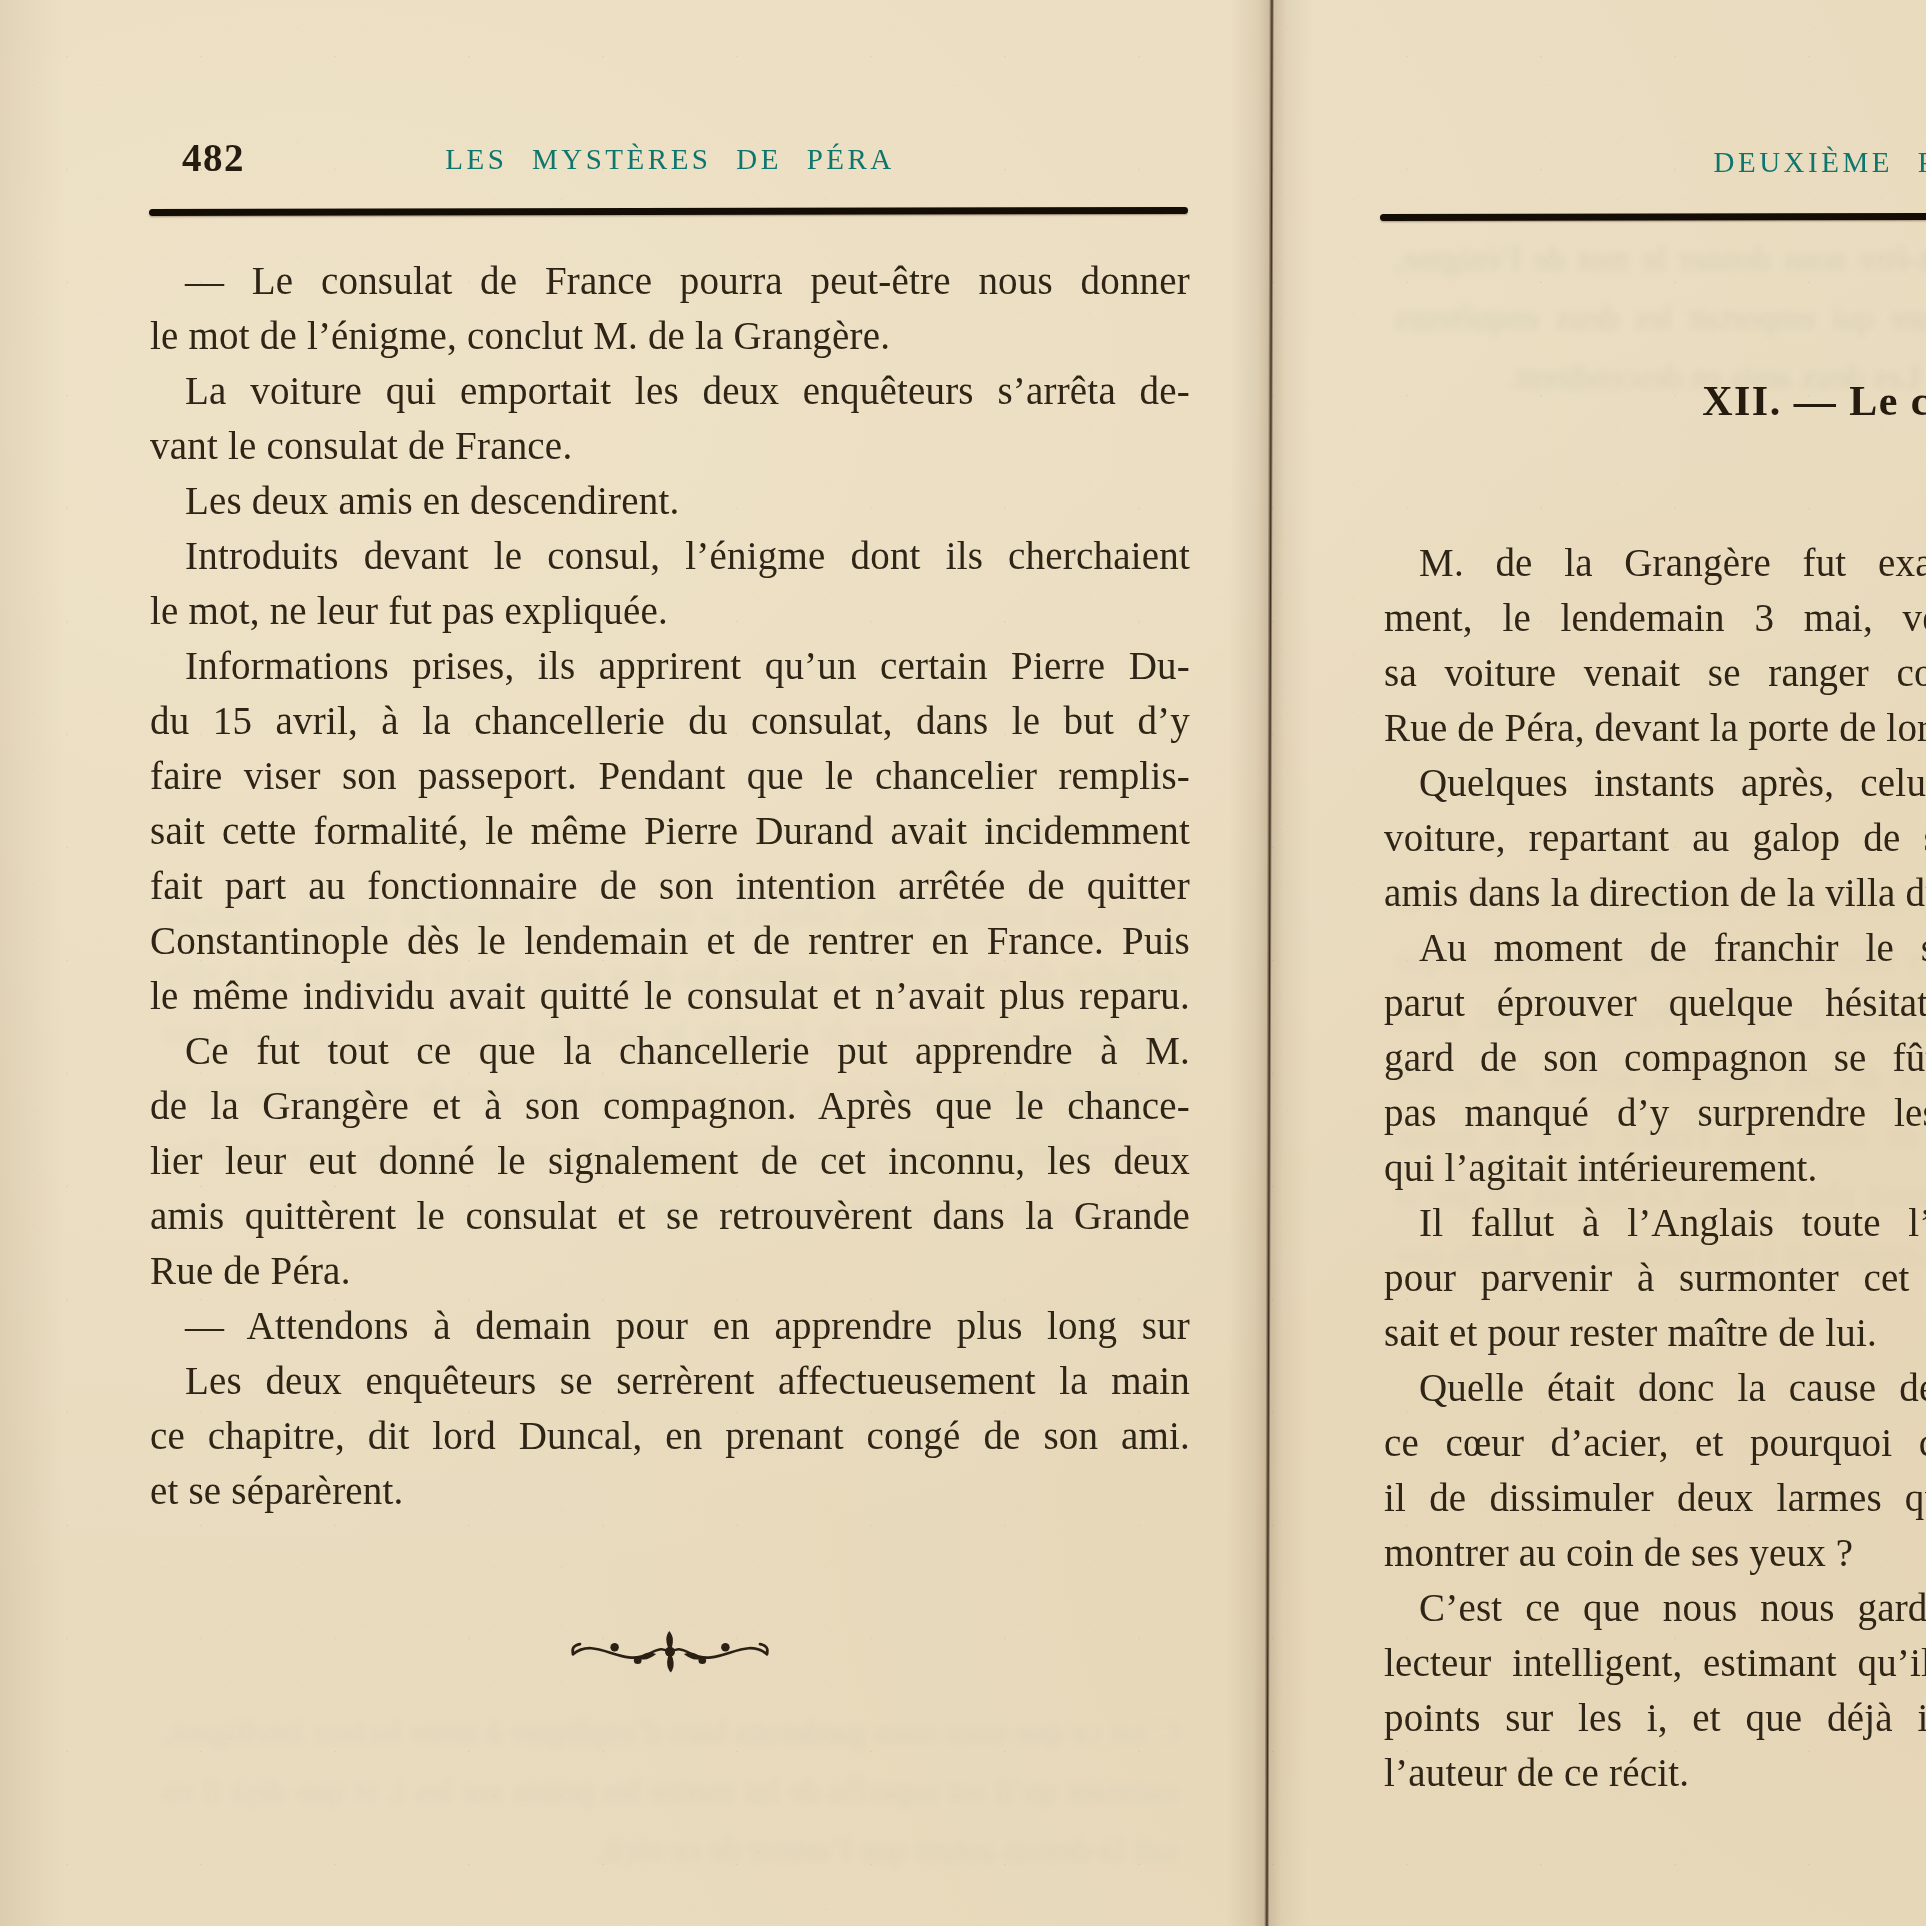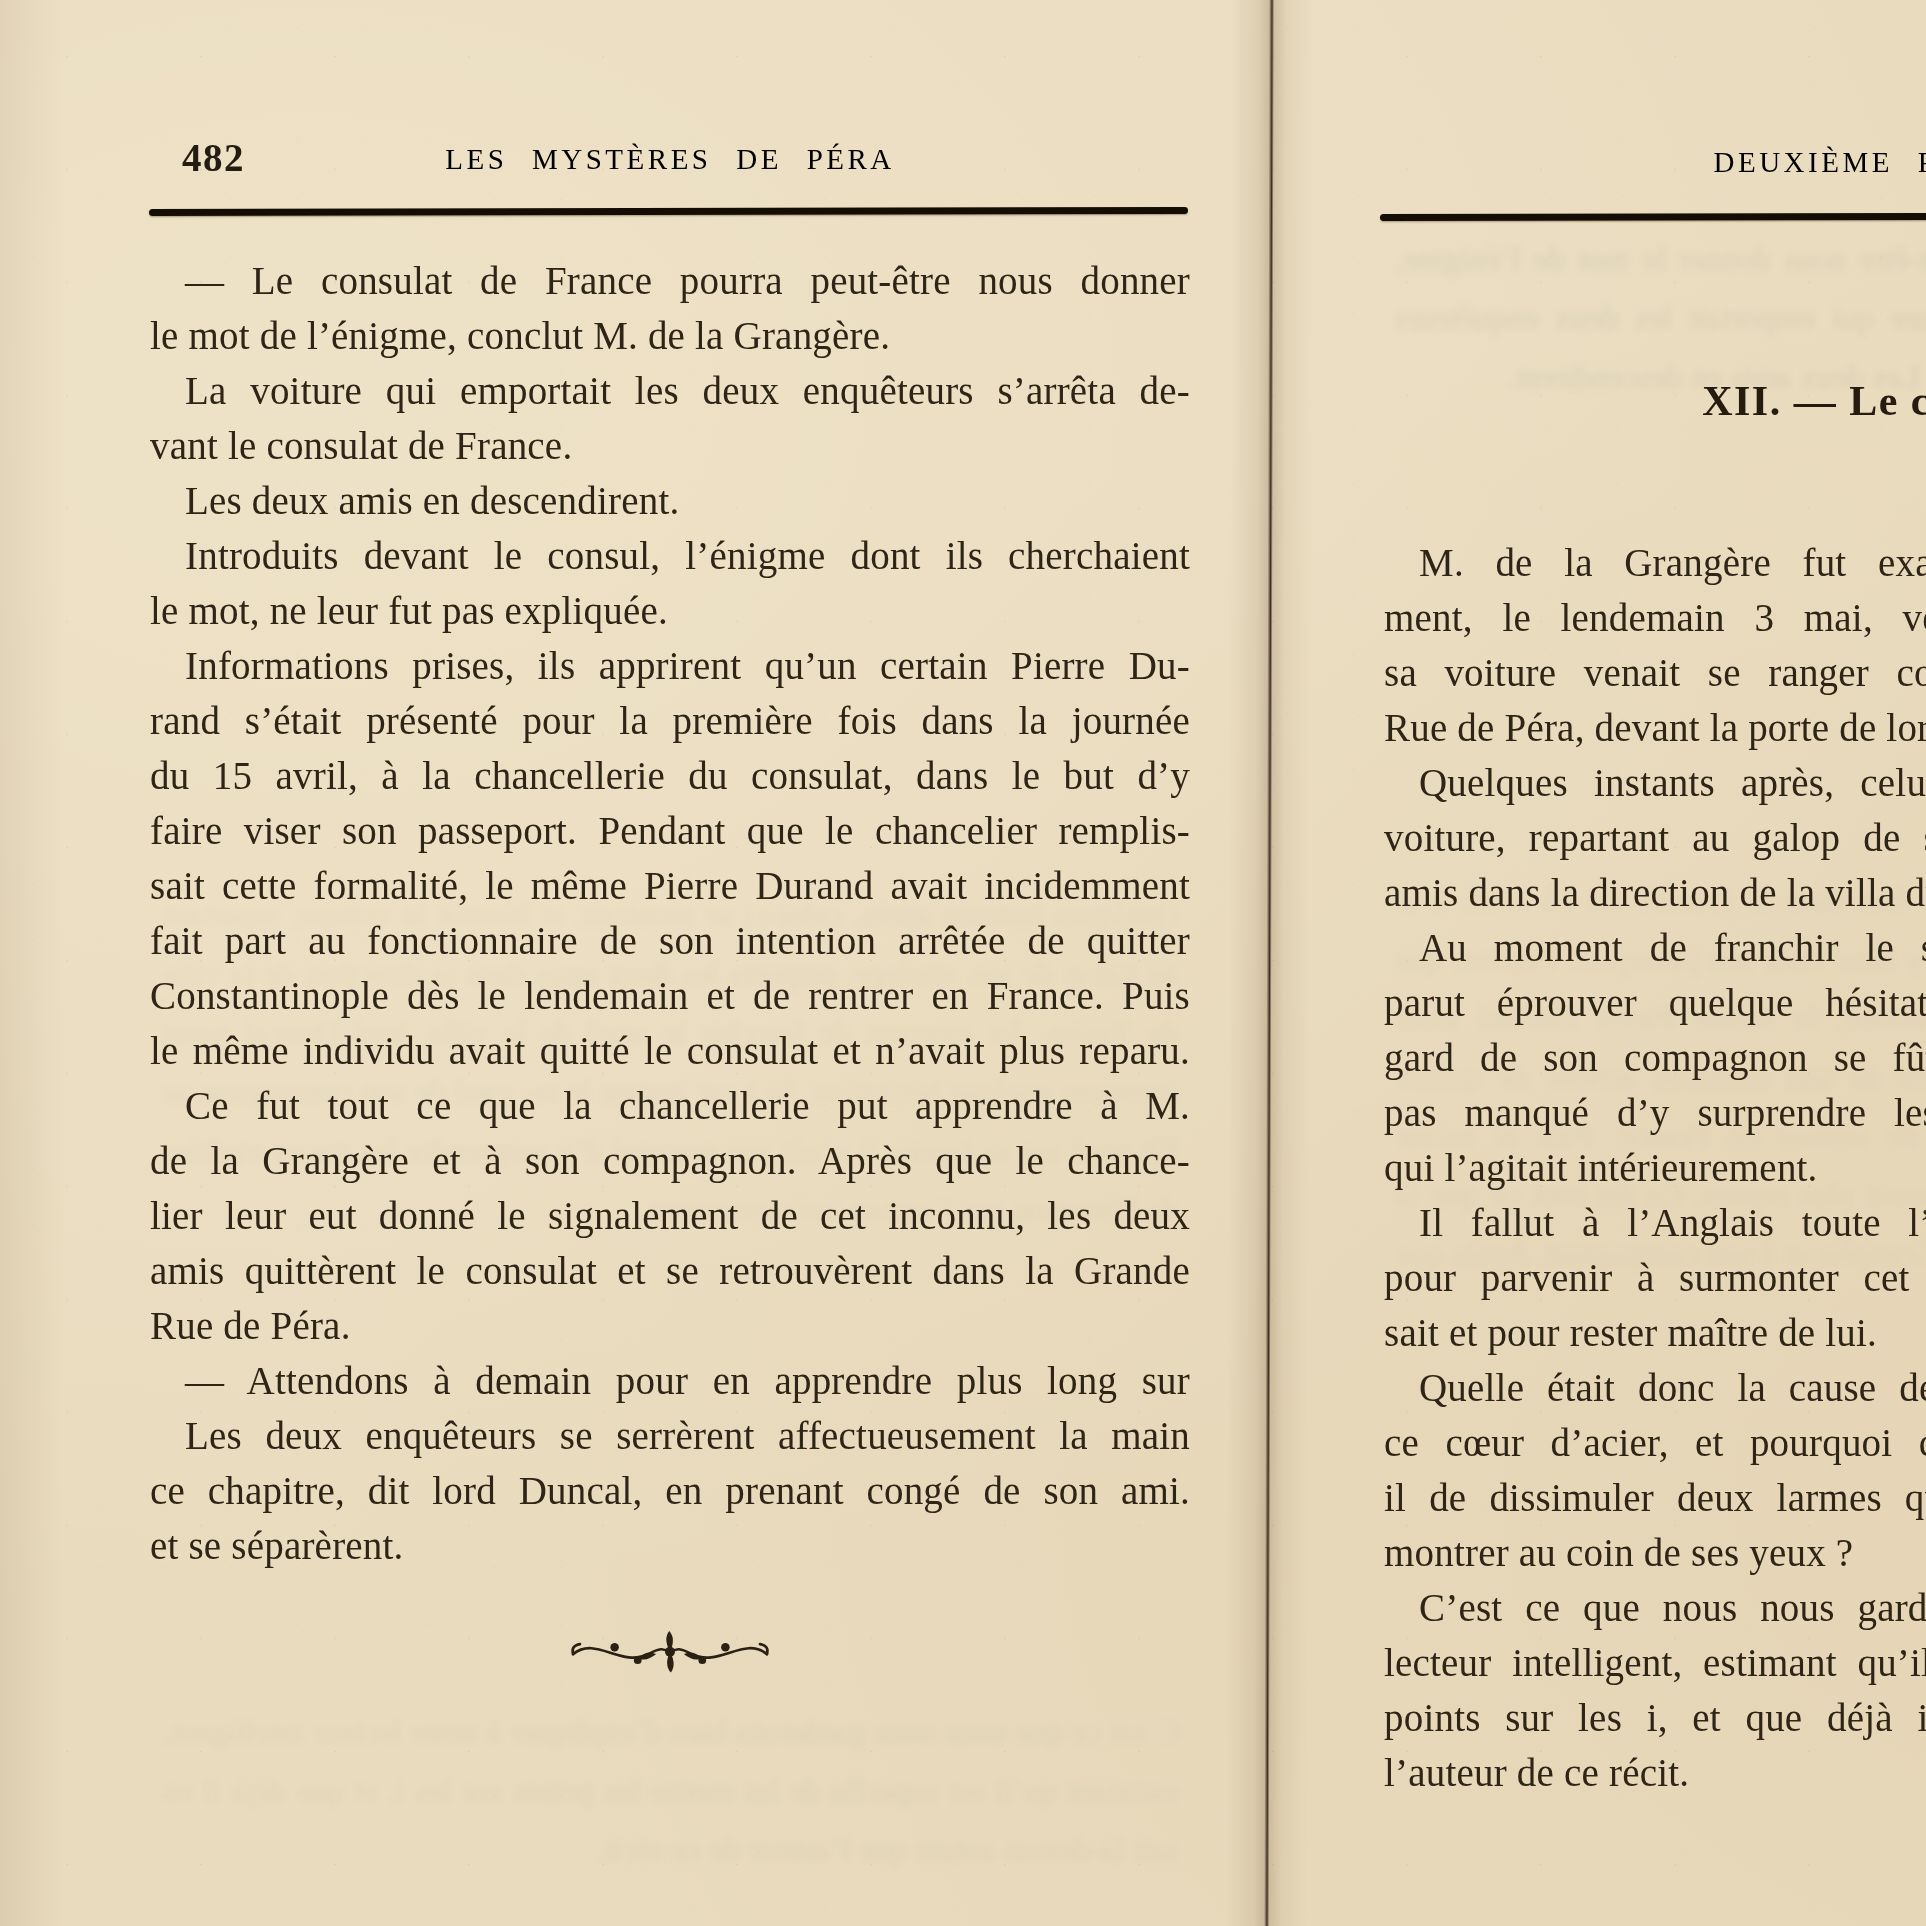--- a/index.html
+++ b/index.html
@@ -27,21 +27,21 @@
     background:linear-gradient(90deg,
       rgba(100,70,40,0) 0%, rgba(100,70,40,0.10) 34%, rgba(100,70,40,0.22) 47%,
       rgba(38,24,11,0.88) 50.5%, rgba(100,70,40,0.20) 53%,
       rgba(100,70,40,0.07) 68%, rgba(100,70,40,0) 100%);
   }
   .folio { position:absolute; font-size:39px; font-weight:bold; color:#241c10; letter-spacing:1.5px; }
   #folio-left  { left:151px; top:135px;margin-left:31px; }
   #folio-right { left:1383px; top:133px; width:1032px; text-align:right; }
   .running-head {
     position:absolute; font-size:29px; letter-spacing:3.5px; word-spacing:14px;
-    color:#000000; white-space:nowrap; text-align:center;
+    color:#0f766e; white-space:nowrap; text-align:center;
   }
   #head-left  { left:150px;  top:143px; width:1040px; }
   #head-right { left:1383px; top:146px; width:994px; }
   .rule {
     position:absolute; height:6.5px; background:#140d06; border-radius:3.5px;
     box-shadow:0 1.2px 1.5px rgba(70,48,24,0.35);
   }
   #rule-left  { left:149px;  top:208px; width:1039px; transform:rotate(-0.12deg); }
   #rule-right { left:1380px; top:213px; width:1073px; transform:rotate(-0.10deg); }
   .chapter {
@@ -85,21 +85,20 @@
 
   <div class="body" id="body-left">
       <div class="line indent">— Le consulat de France pourra peut-être nous donner</div>
       <div class="line nj">le mot de l’énigme, conclut M. de la Grangère.</div>
       <div class="line indent">La voiture qui emportait les deux enquêteurs s’arrêta de-</div>
       <div class="line nj">vant le consulat de France.</div>
       <div class="line indent nj">Les deux amis en descendirent.</div>
       <div class="line indent">Introduits devant le consul, l’énigme dont ils cherchaient</div>
       <div class="line nj">le mot, ne leur fut pas expliquée.</div>
       <div class="line indent">Informations prises, ils apprirent qu’un certain Pierre Du-</div>
-      <div class="line">rand s’était présenté pour la première fois dans la journée</div>
       <div class="line">du 15 avril, à la chancellerie du consulat, dans le but d’y</div>
       <div class="line">faire viser son passeport. Pendant que le chancelier remplis-</div>
       <div class="line">sait cette formalité, le même Pierre Durand avait incidemment</div>
       <div class="line">fait part au fonctionnaire de son intention arrêtée de quitter</div>
       <div class="line">Constantinople dès le lendemain et de rentrer en France. Puis</div>
       <div class="line">le même individu avait quitté le consulat et n’avait plus reparu.</div>
       <div class="line indent">Ce fut tout ce que la chancellerie put apprendre à M.</div>
       <div class="line">de la Grangère et à son compagnon. Après que le chance-</div>
       <div class="line">lier leur eut donné le signalement de cet inconnu, les deux</div>
       <div class="line">amis quittèrent le consulat et se retrouvèrent dans la Grande</div>

